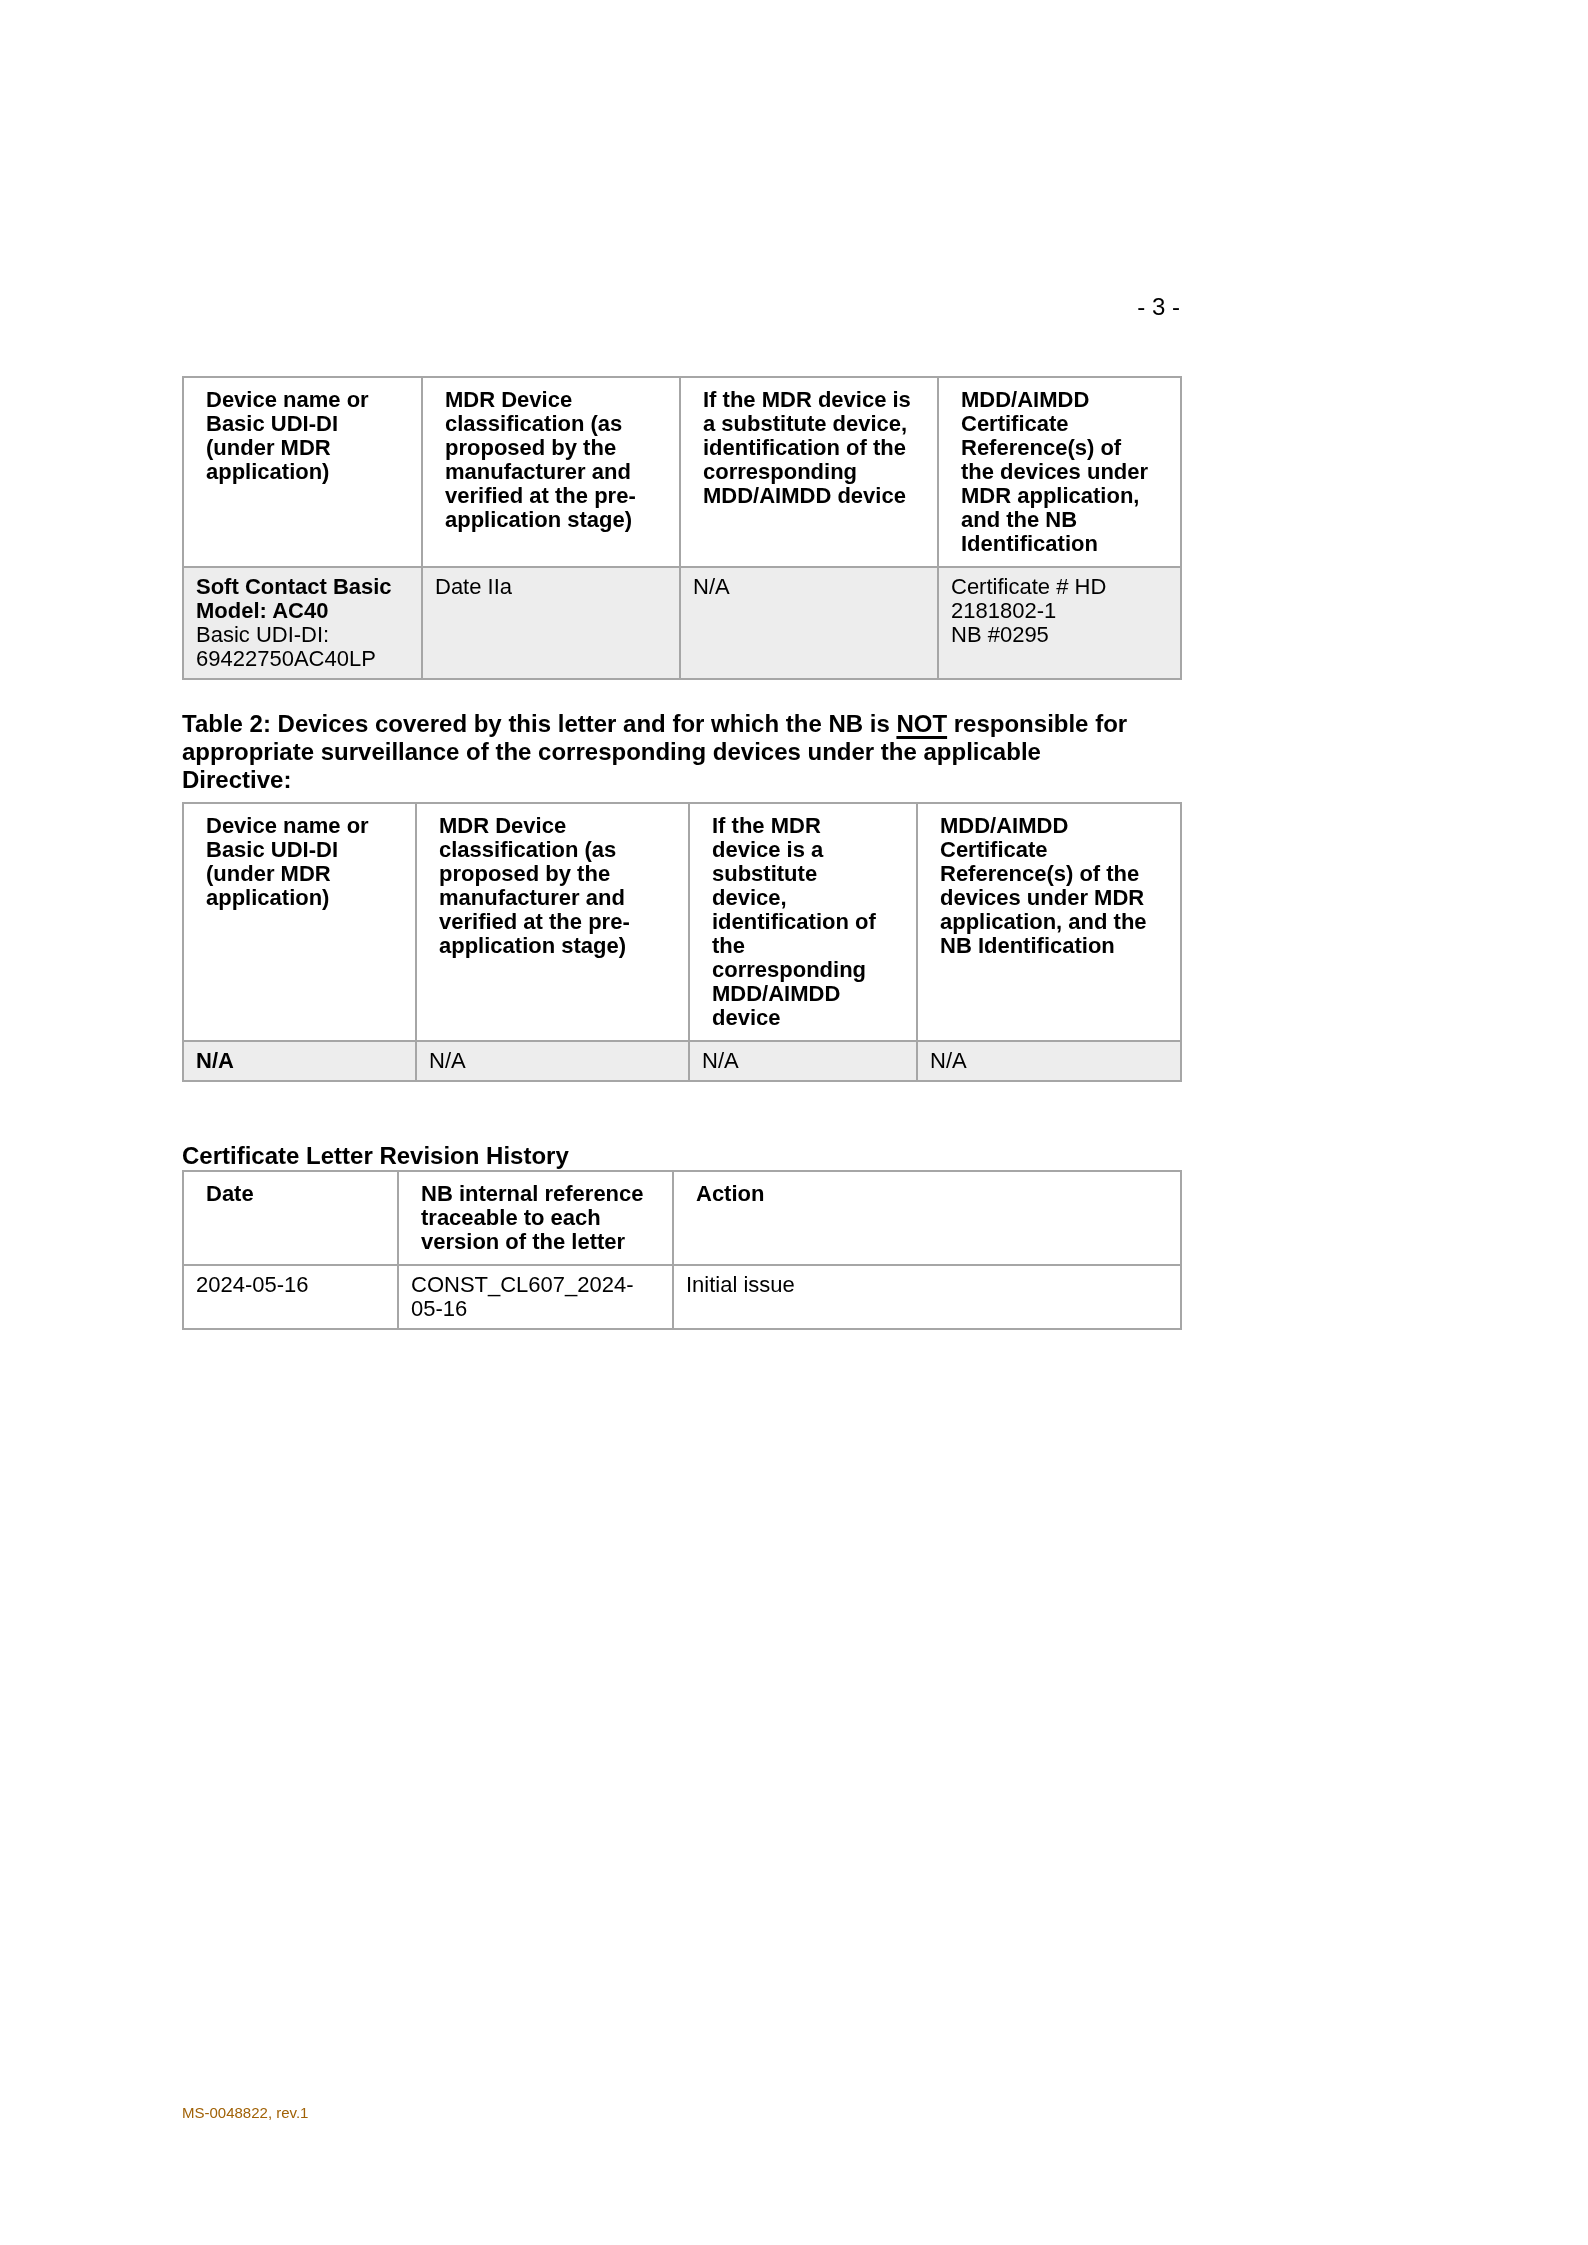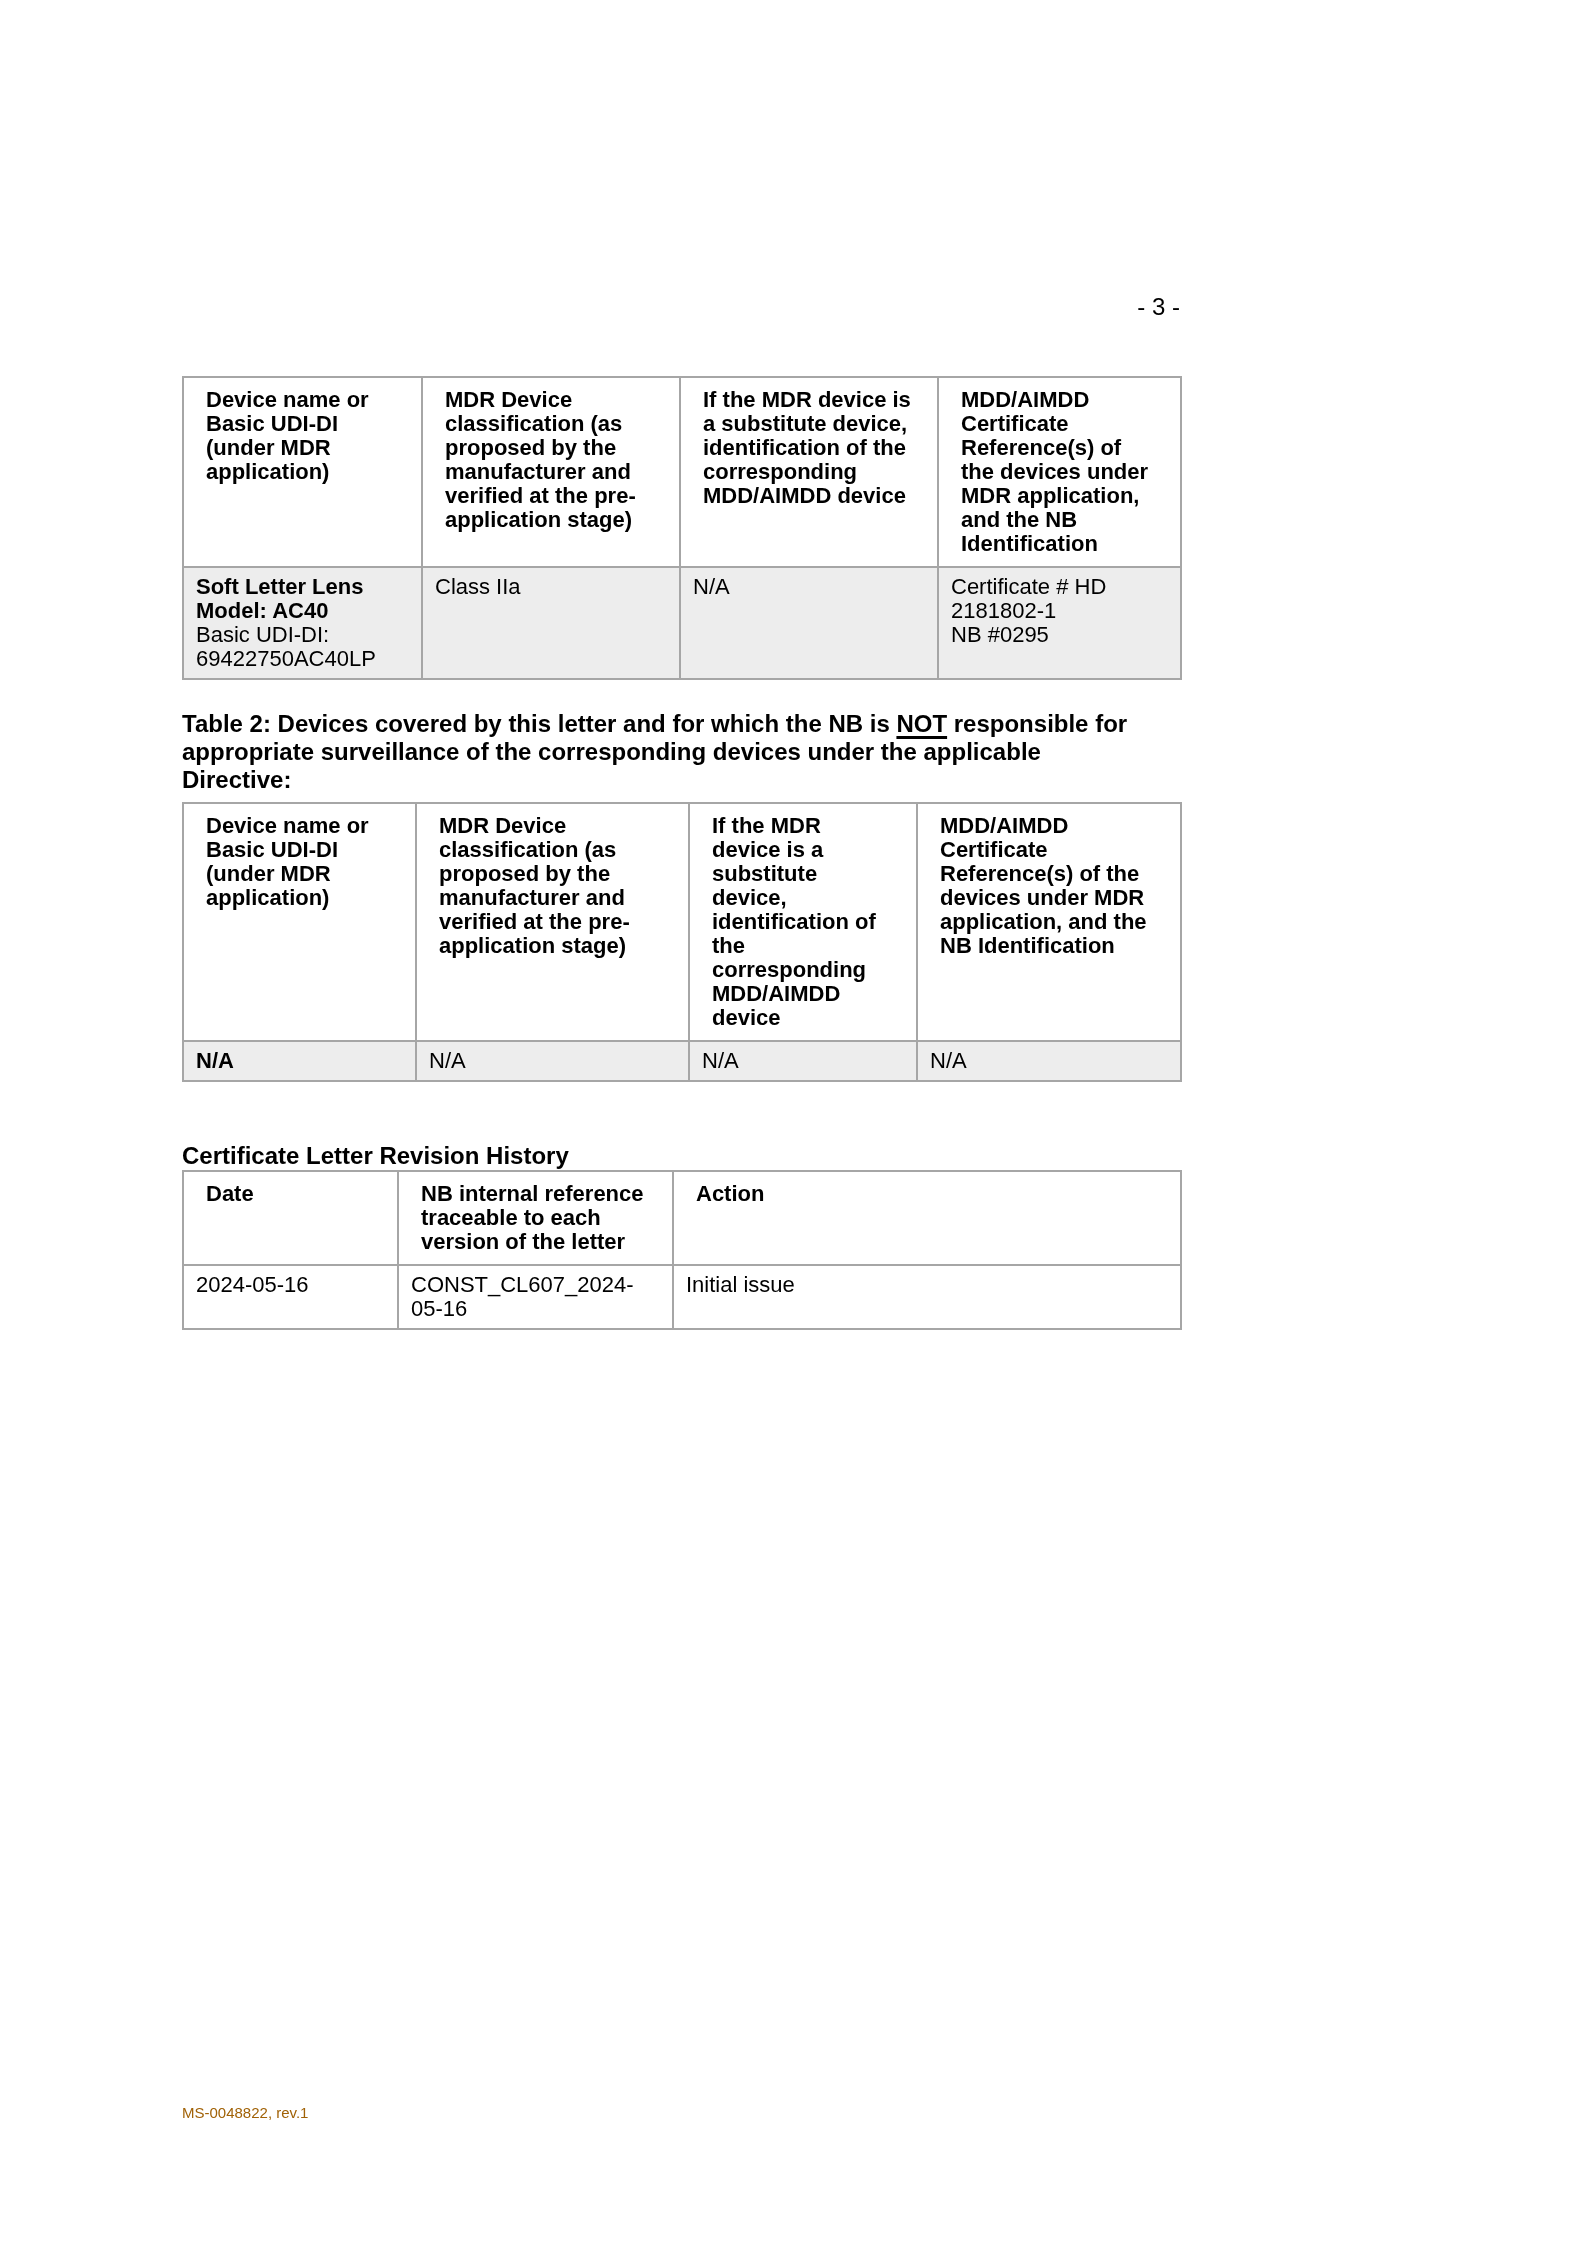--- a/index.html
+++ b/index.html
@@ -89,24 +89,24 @@
         <tr>
           <th>Device name or Basic UDI-DI (under MDR application)</th>
           <th>MDR Device classification (as proposed by the manufacturer and verified at the pre-application stage)</th>
           <th>If the MDR device is a substitute device, identification of the corresponding MDD/AIMDD device</th>
           <th>MDD/AIMDD Certificate Reference(s) of the devices under MDR application, and the NB Identification</th>
         </tr>
       </thead>
       <tbody>
         <tr class="shade">
           <td>
-            <div class="b">Soft Letter Lens Model: AC40</div>
+            <div class="b">Soft Contact Basic Model: AC40</div>
             <div class="gap">Basic UDI-DI: 69422750AC40LP</div>
           </td>
-          <td>Class IIa</td>
+          <td>Date IIa</td>
           <td>N/A</td>
           <td>
             <div>Certificate # HD 2181802-1</div>
             <div>NB #0295</div>
           </td>
         </tr>
       </tbody>
     </table>
 
     <h2 class="h h-t2"><span>Table 2: Devices covered by this letter and for which the NB is </span><span class="u">NOT</span><span> responsible for appropriate surveillance of the corresponding devices under the applicable Directive:</span></h2>

